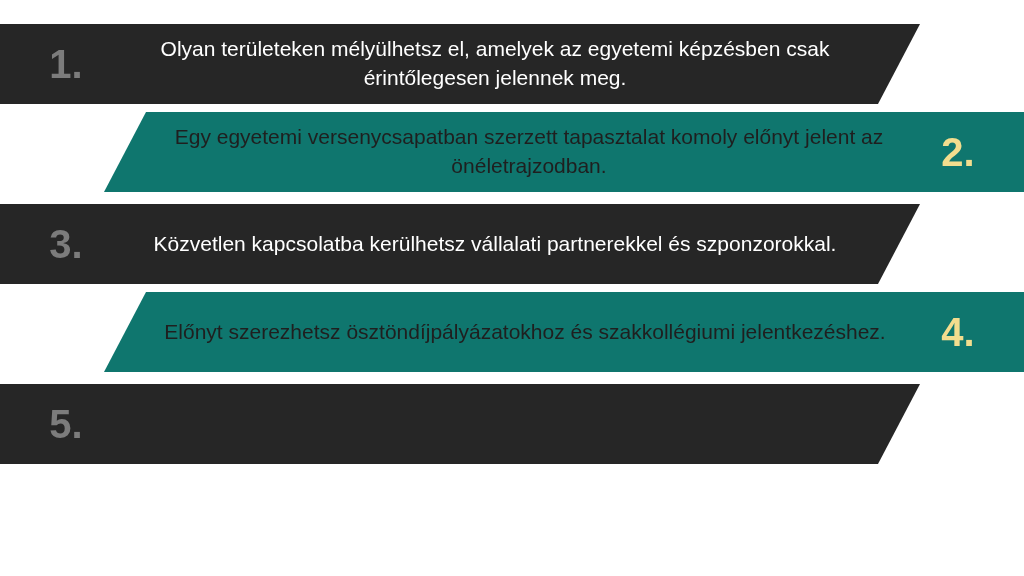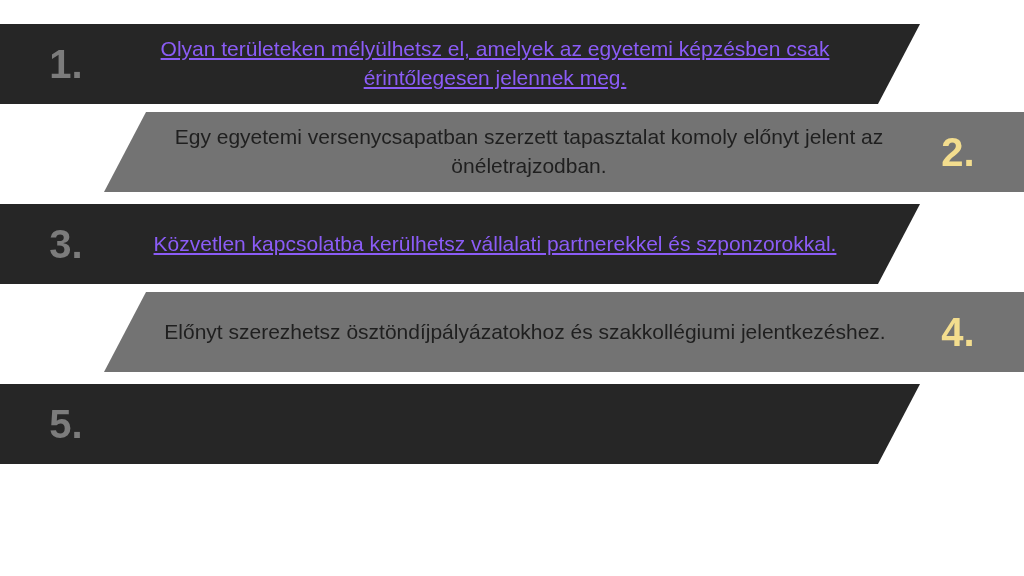--- a/index.html
+++ b/index.html
@@ -33,21 +33,21 @@
     background: #262626;
     color: #ffffff;
     clip-path: polygon(0 0, 100% 0, calc(100% - 42px) 100%, 0 100%);
     padding-left: 10px;
     padding-right: 52px;
   }
   
   .row.light {
     left: 104px;
     width: 920px;
-    background: #737373;
+    background: #0f766e;
     color: #1a1a1a;
     clip-path: polygon(42px 0, 100% 0, 100% 100%, 0 100%);
     padding-left: 52px;
     padding-right: 10px;
   }
 
   .num {
     flex: 0 0 auto;
     width: 112px;
     text-align: center;
@@ -65,21 +65,21 @@
     font-size: 38px;
   }
 
   .text {
     flex: 1 1 auto;
     text-align: center;
     font-size: 21px;
     line-height: 1.38;
     padding: 0 6px;
   }
-  .row.dark .text { color: #8b5cf6; text-decoration: underline; }
+  .row.dark .text { color: #ffffff; }
   .row.light .text { color: #1f1f1f; }
 
   .r1 { top: 24px; }
   .r2 { top: 112px; }
   .r3 { top: 204px; }
   .r4 { top: 292px; gap: 8px; }
   .r5 { top: 384px; }
   .r6 { top: 472px; }
 </style>
 </head>

